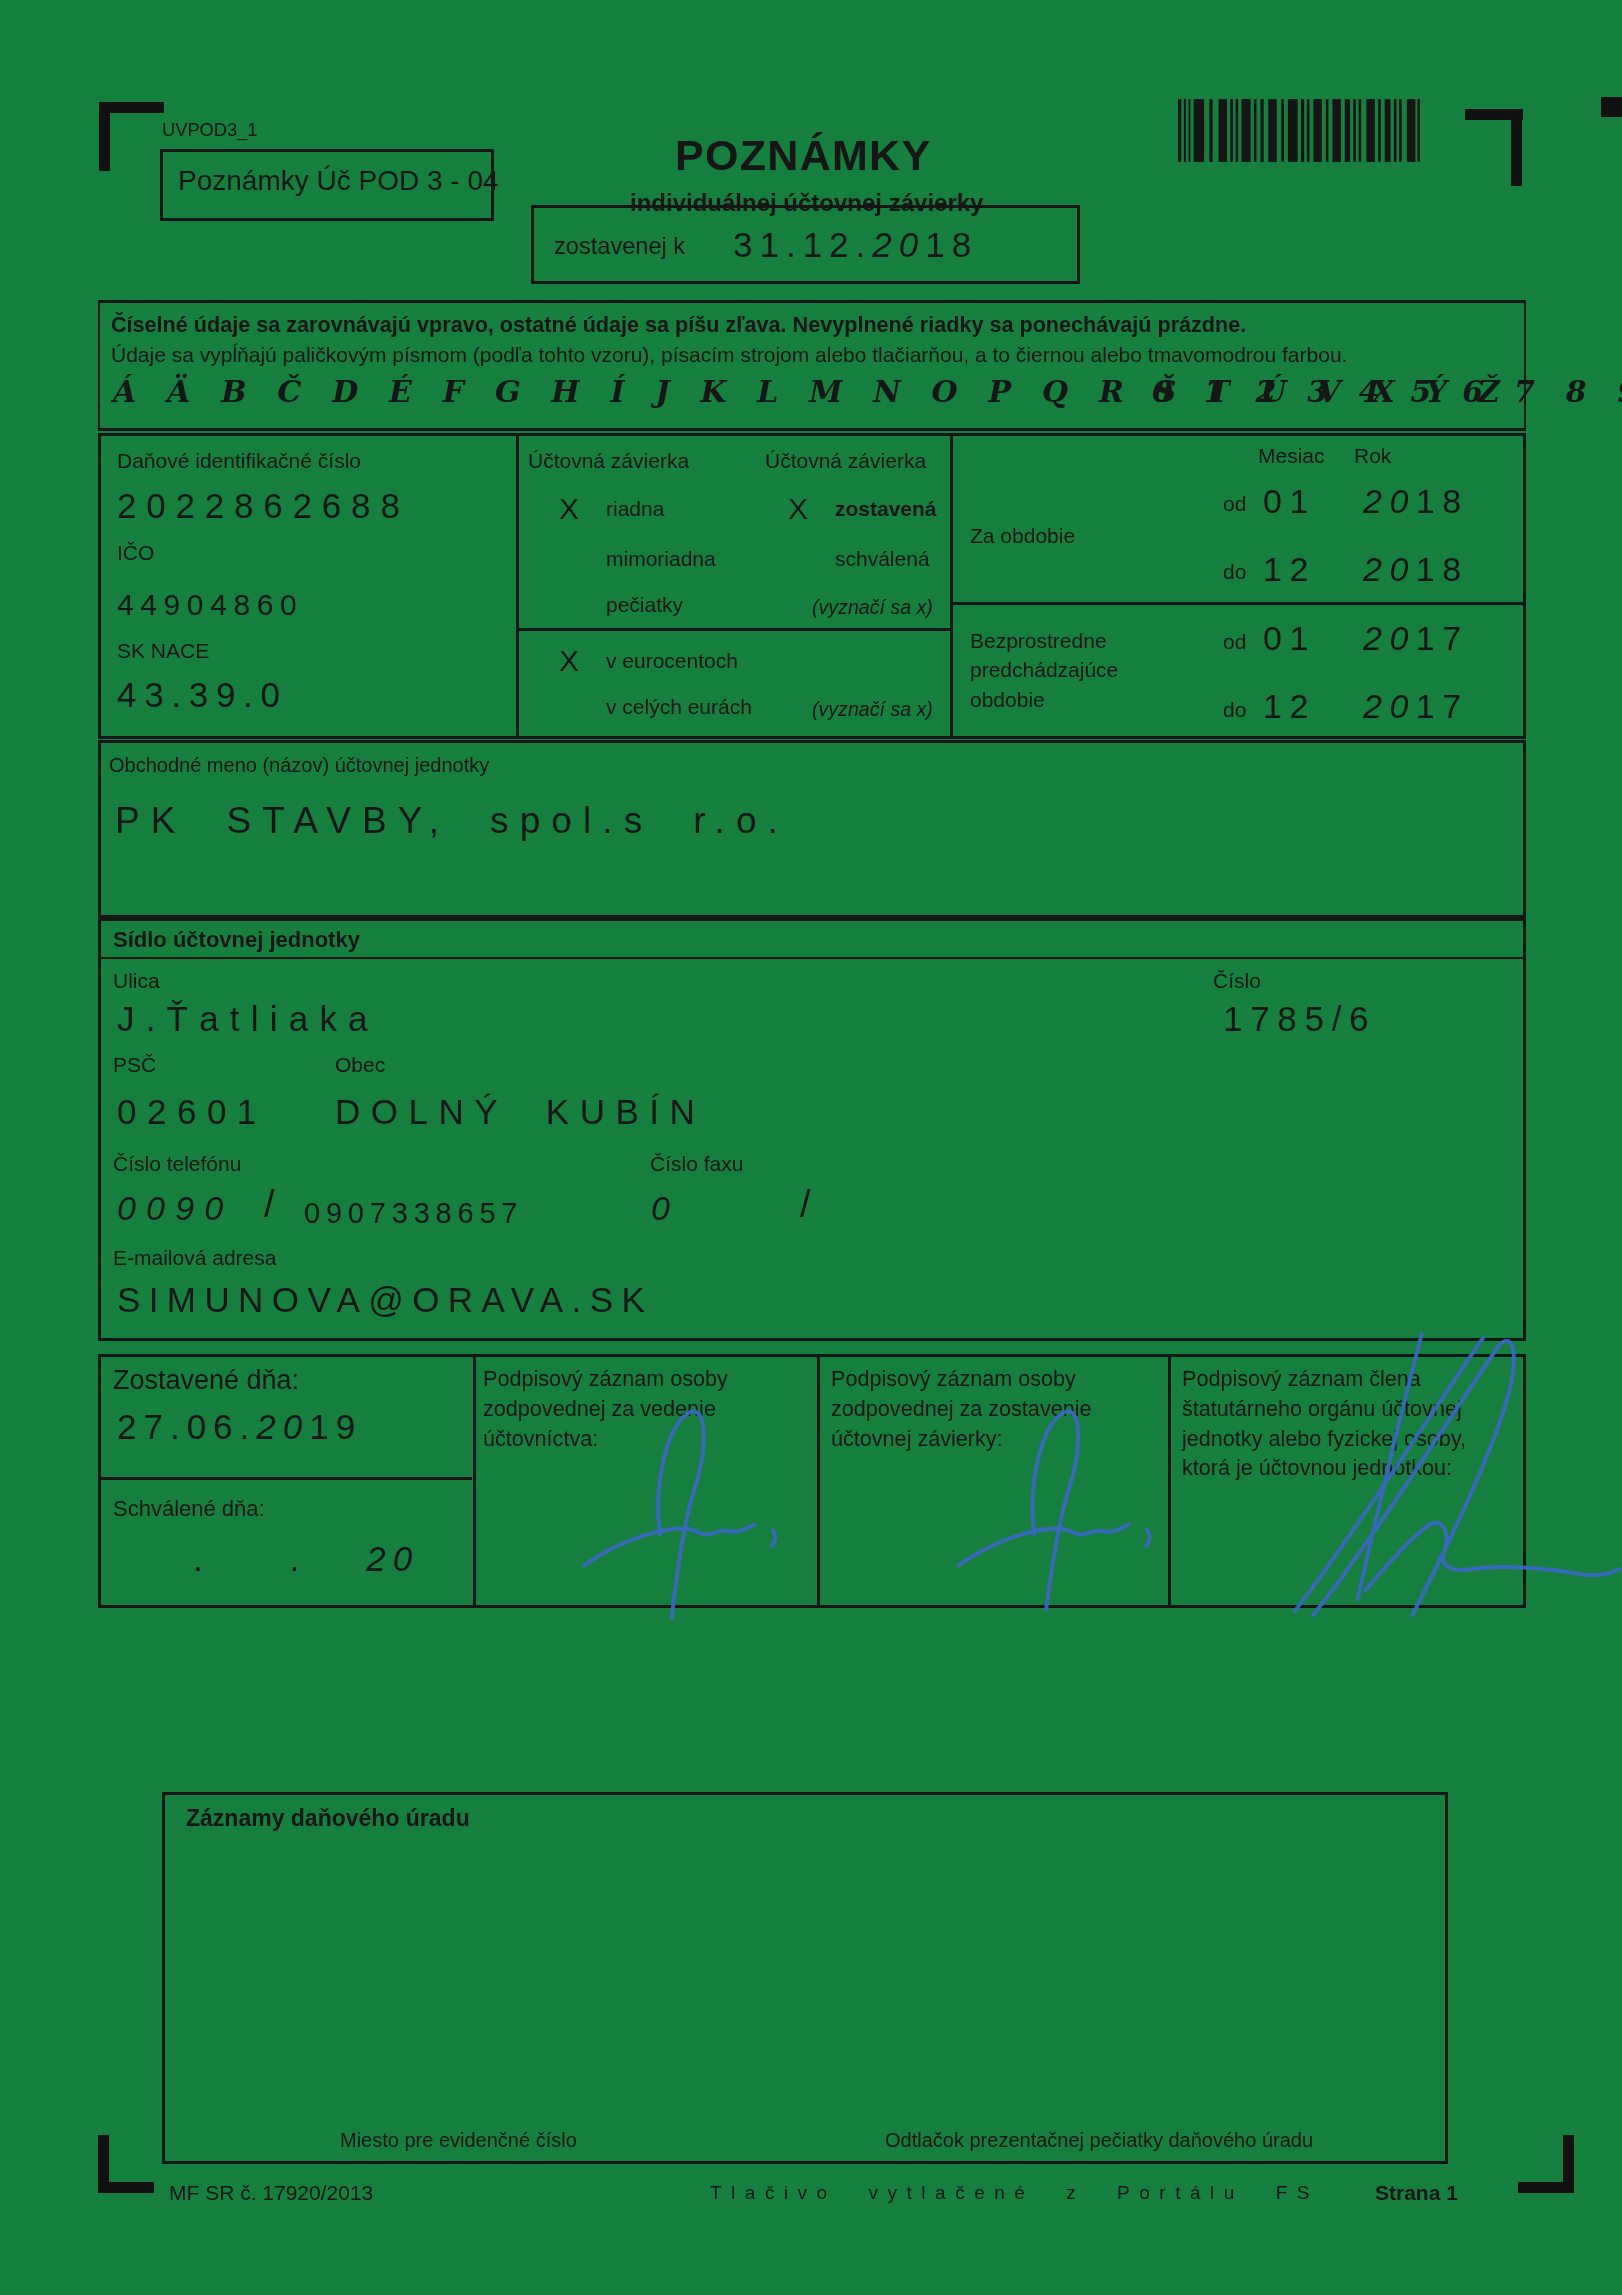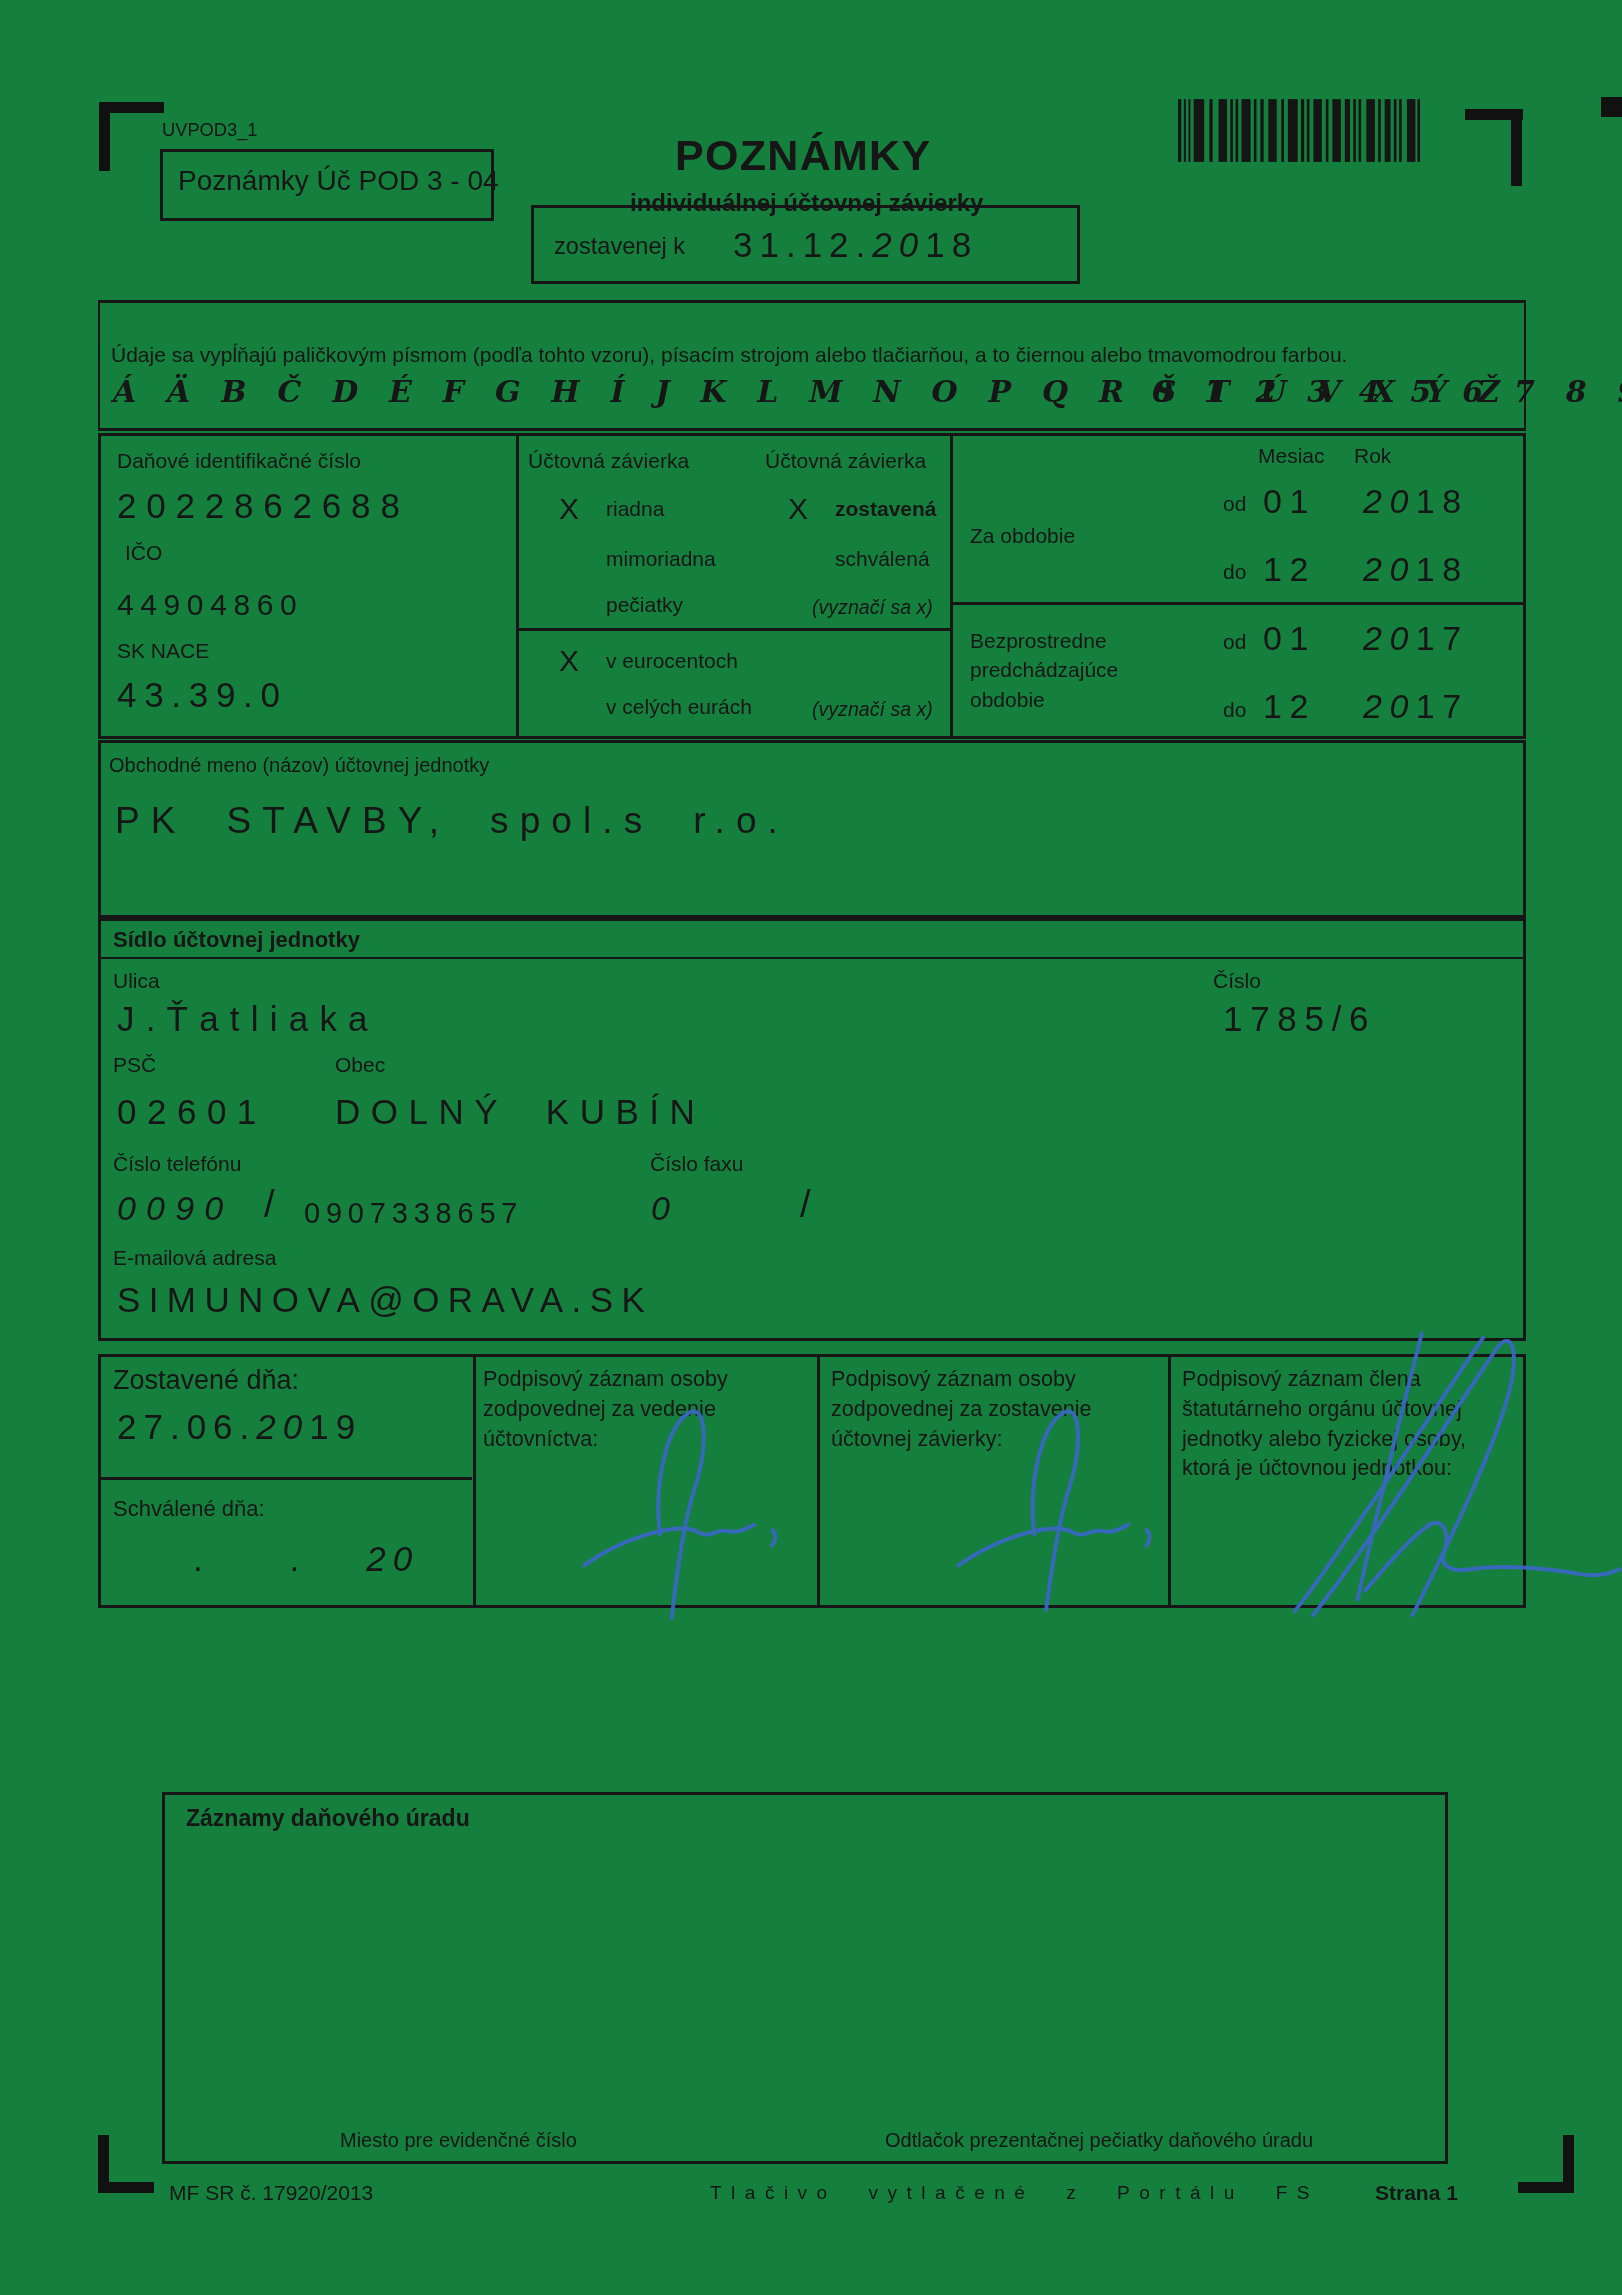--- a/index.html
+++ b/index.html
@@ -83,33 +83,34 @@
     </g>
   </svg>
 
   <div class="box" style="left:531px;top:205px;width:549px;height:79px;"></div>
   <span class="lbl" style="left:554px;top:233px;font-size:23.6px;">zostavenej k</span>
   <span class="val" style="left:733px;top:225px;letter-spacing:.2em;">
     <span>31.12.</span><span class="i">20</span><span>18</span>
   </span>
 
   <div class="box" style="left:98px;top:300px;width:1428px;height:131px;border-width:3.9px 2.6px 3.3px 2.6px;"></div>
+  <span class="lbl b" style="left:111px;top:312px;font-size:21.6px;">Číselné údaje sa zarovnávajú vpravo, ostatné údaje sa píšu zľava. Nevyplnené riadky sa ponechávajú prázdne.</span>
   <span class="lbl" style="left:111px;top:343px;font-size:21px;">Údaje sa vypĺňajú paličkovým písmom (podľa tohto vzoru), písacím strojom alebo tlačiarňou, a to čiernou alebo tmavomodrou farbou.</span>
   <span class="abs samples" style="left:113px;top:374px;">Á Ä B Č D É F G H Í J K L M N O P Q R Š T Ú V X Ý Ž</span>
   <span class="abs samples" style="left:1152px;top:374px;">0 1 2 3 4 5 6 7 8 9</span>
 
   <div class="box" style="left:98px;top:433px;width:1428px;height:306px;"></div>
   <div class="thinline" style="left:516px;top:433px;width:2.6px;height:306px;"></div>
   <div class="thinline" style="left:950px;top:433px;width:2.6px;height:306px;"></div>
   <div class="thinline" style="left:516px;top:628px;width:437px;height:2.6px;"></div>
   <div class="thinline" style="left:950px;top:602px;width:576px;height:2.6px;"></div>
 
   <span class="lbl" style="left:117px;top:449px;">Daňové identifikačné číslo</span>
   <span class="val" style="left:117px;top:486px;">2022862688</span>
-  <span class="lbl" style="left:117px;top:541px;margin-left:8px;">IČO</span>
+  <span class="lbl" style="left:117px;top:541px;">IČO</span>
   <span class="val-md" style="left:117px;top:588px;">44904860</span>
   <span class="lbl" style="left:117px;top:639px;">SK NACE</span>
   <span class="val" style="left:117px;top:675px;letter-spacing:.22em;">43.39.0</span>
 
   <span class="lbl" style="left:528px;top:449px;">Účtovná závierka</span>
   <span class="lbl" style="left:765px;top:449px;">Účtovná závierka</span>
   <span class="xmark" style="left:559px;top:492px;">X</span>
   <span class="lbl" style="left:606px;top:497px;">riadna</span>
   <span class="xmark" style="left:788px;top:492px;">X</span>
   <span class="lbl" style="left:835px;top:497px;font-weight:bold;">zostavená</span>

